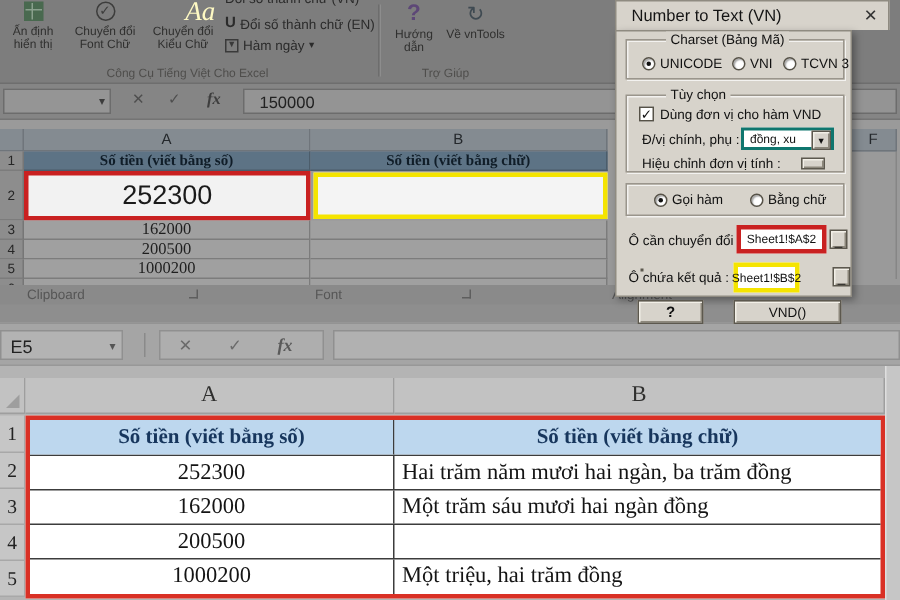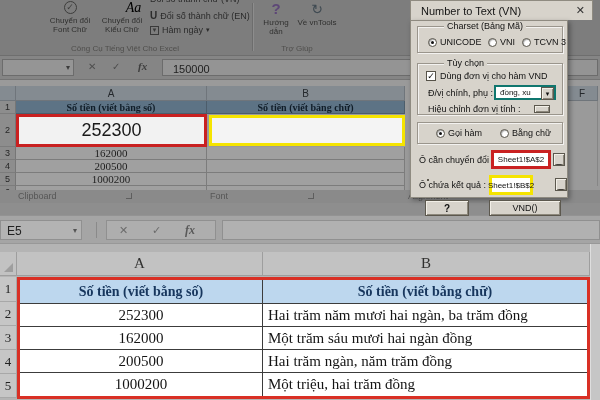--- a/index.html
+++ b/index.html
@@ -12,21 +12,21 @@
   .ribbon { left:0; top:0; width:600px; height:56px; background:#7d7d7d; border-bottom:1px solid #6e6e6e; overflow:hidden; }
   .rb-btn { display:flex; flex-direction:column; align-items:center; gap:2px; }
   .rb-label { font-size:8px; line-height:1.15; color:#30302f; text-align:center; }
   .small-row { display:flex; align-items:center; gap:3px; font-size:9px; color:#2b2b2b; white-space:nowrap; }
   .grp-label { font-size:8px; color:#4f4e4c; text-align:center; }
   .vsep { width:1px; background:#6d6d6d; box-shadow:1px 0 0 #8d8d8d; }
   .xlicon { width:13px; height:13px; background:#49694f; position:relative; }
   .xlicon::before { content:""; position:absolute; left:1px; right:1px; top:5px; height:1px; background:#8aa08d; }
   .xlicon::after { content:""; position:absolute; top:1px; bottom:1px; left:5px; width:1px; background:#8aa08d; }
   .circle-check { width:13px; height:13px; border-radius:50%; border:1.5px solid #3d3d3c; color:#3d3d3c; font-size:9px; line-height:10px; text-align:center; }
-  .aa-glyph { font-family:"Liberation Serif","DejaVu Serif",serif; font-style:italic; font-size:14px; color:#000000; line-height:13px;margin-left:23px; }
+  .aa-glyph { font-family:"Liberation Serif","DejaVu Serif",serif; font-style:italic; font-size:18px; color:#fef9c3; line-height:13px;margin-left:23px; }
   .mini-box-icon { width:9px; height:9px; border:1px solid #3a3a3a; font-size:6px; line-height:7px; text-align:center; color:#3a3a3a; }
   .q-icon { color:#5d4777; font-weight:bold; font-size:15px; line-height:14px; }
   .refresh-icon { color:#3f4a52; font-size:14px; line-height:14px; }
 
   
   .fbar1 { left:0; top:56px; width:600px; height:24px; background:#858585; border-bottom:1px solid #747474; }
   .inset-box { border:1px solid #6c6c6c; background:#959595; }
   .fx-glyph { font-family:"Liberation Serif","DejaVu Serif",serif; font-style:italic; font-weight:bold; }
   .fbar2 { left:0; top:215px; width:600px; height:29px; background:#a5a5a5; border-top:1px solid #939393; border-bottom:1px solid #989898; }
   .inset-box2 { border:1px solid #909090; background:#b3b3b3; }
@@ -64,20 +64,24 @@
   .field { background:#fff; border:2px solid #0f766e; font-size:8px; color:#111; display:flex; align-items:center; }
   .hl-red { border:3px solid #c92121; background:#fff; }
   .hl-yellow { border:3px solid #f5e400; background:#fff; }
 </style>
 </head>
 <body>
 
 <div id="canvas">
 
   <div class="abs ribbon">
+    <div class="abs rb-btn" style="left:2px; top:1px; width:40px;">
+      <div class="xlicon"></div>
+      <div class="rb-label">Ấn định hiển thị</div>
+    </div>
     <div class="abs rb-btn" style="left:44px; top:1px; width:52px;">
       <div class="circle-check">✓</div>
       <div class="rb-label">Chuyển đổi Font Chữ</div>
     </div>
     <div class="abs rb-btn" style="left:98px; top:1px; width:48px;">
       <div class="aa-glyph">Aa</div>
       <div class="rb-label">Chuyển đổi Kiểu Chữ</div>
     </div>
 
     <div class="abs small-row" style="left:150px; top:-6px;">
@@ -198,21 +202,20 @@
       <div class="btr" style="height:23px;">
         <div class="bnum bdiv" style="width:243px;">252300</div>
         <div class="btxt" style="flex:1;">Hai trăm năm mươi hai ngàn, ba trăm đồng</div>
       </div>
       <div class="btr" style="height:23px;">
         <div class="bnum bdiv" style="width:243px;">162000</div>
         <div class="btxt" style="flex:1;">Một trăm sáu mươi hai ngàn đồng</div>
       </div>
       <div class="btr" style="height:23px;">
         <div class="bnum bdiv" style="width:243px;">200500</div>
-        <div class="btxt" style="flex:1;">Hai trăm ngàn, năm trăm đồng</div>
       </div>
       <div class="btr" style="height:23px;">
         <div class="bnum bdiv" style="width:243px;">1000200</div>
         <div class="btxt" style="flex:1;">Một triệu, hai trăm đồng</div>
       </div>
     </div>
   </div>
 
   <div class="abs dlg" style="left:410px; top:0; width:183px; height:20px; z-index:50; border-bottom:none;">
     <span class="abs" style="left:10px; top:4px; font-size:11px; color:#141414;">Number to Text (VN)</span>

